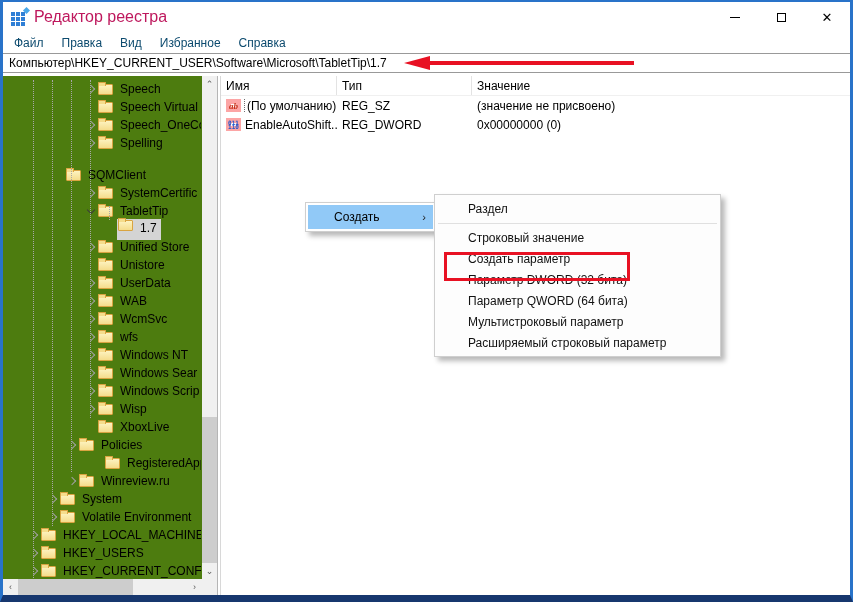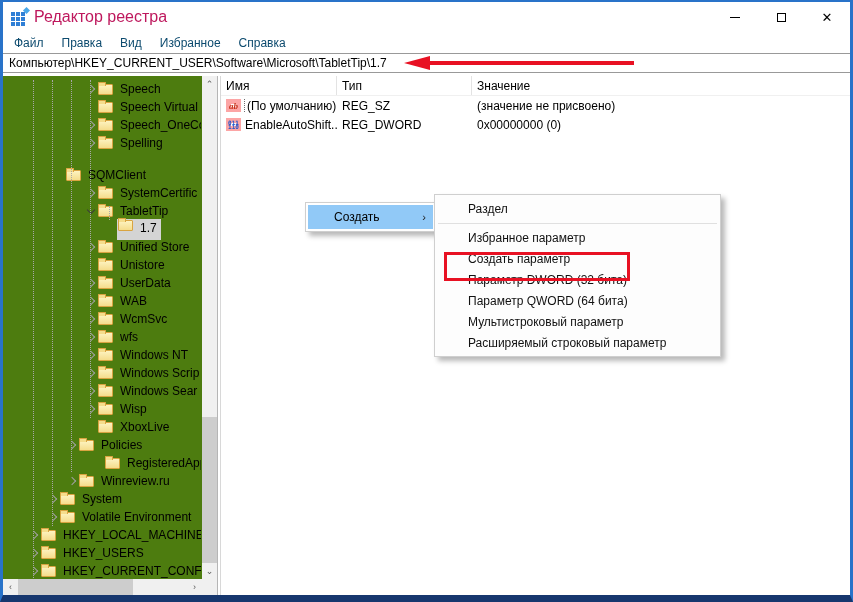--- a/index.html
+++ b/index.html
@@ -221,28 +221,28 @@
               <i></i>
             </span>
             <span class="folder"></span>
             <span class="tlabel">Windows NT</span>
           </div>
           <div class="trow" style="padding-left: 81px;">
             <span class="chev">
               <i></i>
             </span>
             <span class="folder"></span>
+            <span class="tlabel">Windows Sear</span>
+          </div>
+          <div class="trow" style="padding-left: 81px;">
+            <span class="chev">
+              <i></i>
+            </span>
+            <span class="folder"></span>
             <span class="tlabel">Windows Scrip</span>
-          </div>
-          <div class="trow" style="padding-left: 81px;">
-            <span class="chev">
-              <i></i>
-            </span>
-            <span class="folder"></span>
-            <span class="tlabel">Windows Sear</span>
           </div>
           <div class="trow" style="padding-left: 81px;">
             <span class="chev">
               <i></i>
             </span>
             <span class="folder"></span>
             <span class="tlabel">Wisp</span>
           </div>
           <div class="trow" style="padding-left: 81px;">
             <span class="chev"></span>
@@ -352,21 +352,21 @@
   <div class="menu-parent">
     <div class="hl">
       <span>Создать</span>
       <span class="sub-arrow">›</span>
     </div>
   </div>
 
   <div class="submenu" id="submenu">
       <div class="smi first">Раздел</div>
       <div class="sm-sep"></div>
-      <div class="smi">Избранное параметр</div>
+      <div class="smi">Строковый значение</div>
       <div class="smi">Создать параметр</div>
       <div class="smi">Параметр DWORD (32 бита)</div>
       <div class="smi">Параметр QWORD (64 бита)</div>
       <div class="smi">Мультистроковый параметр</div>
       <div class="smi">Расширяемый строковый параметр</div>
     </div>
 
   <div class="red-box"></div>
   <svg class="red-arrow" viewBox="0 0 230 16">
     <rect x="24" y="6" width="206" height="4" fill="#e81123"></rect>

